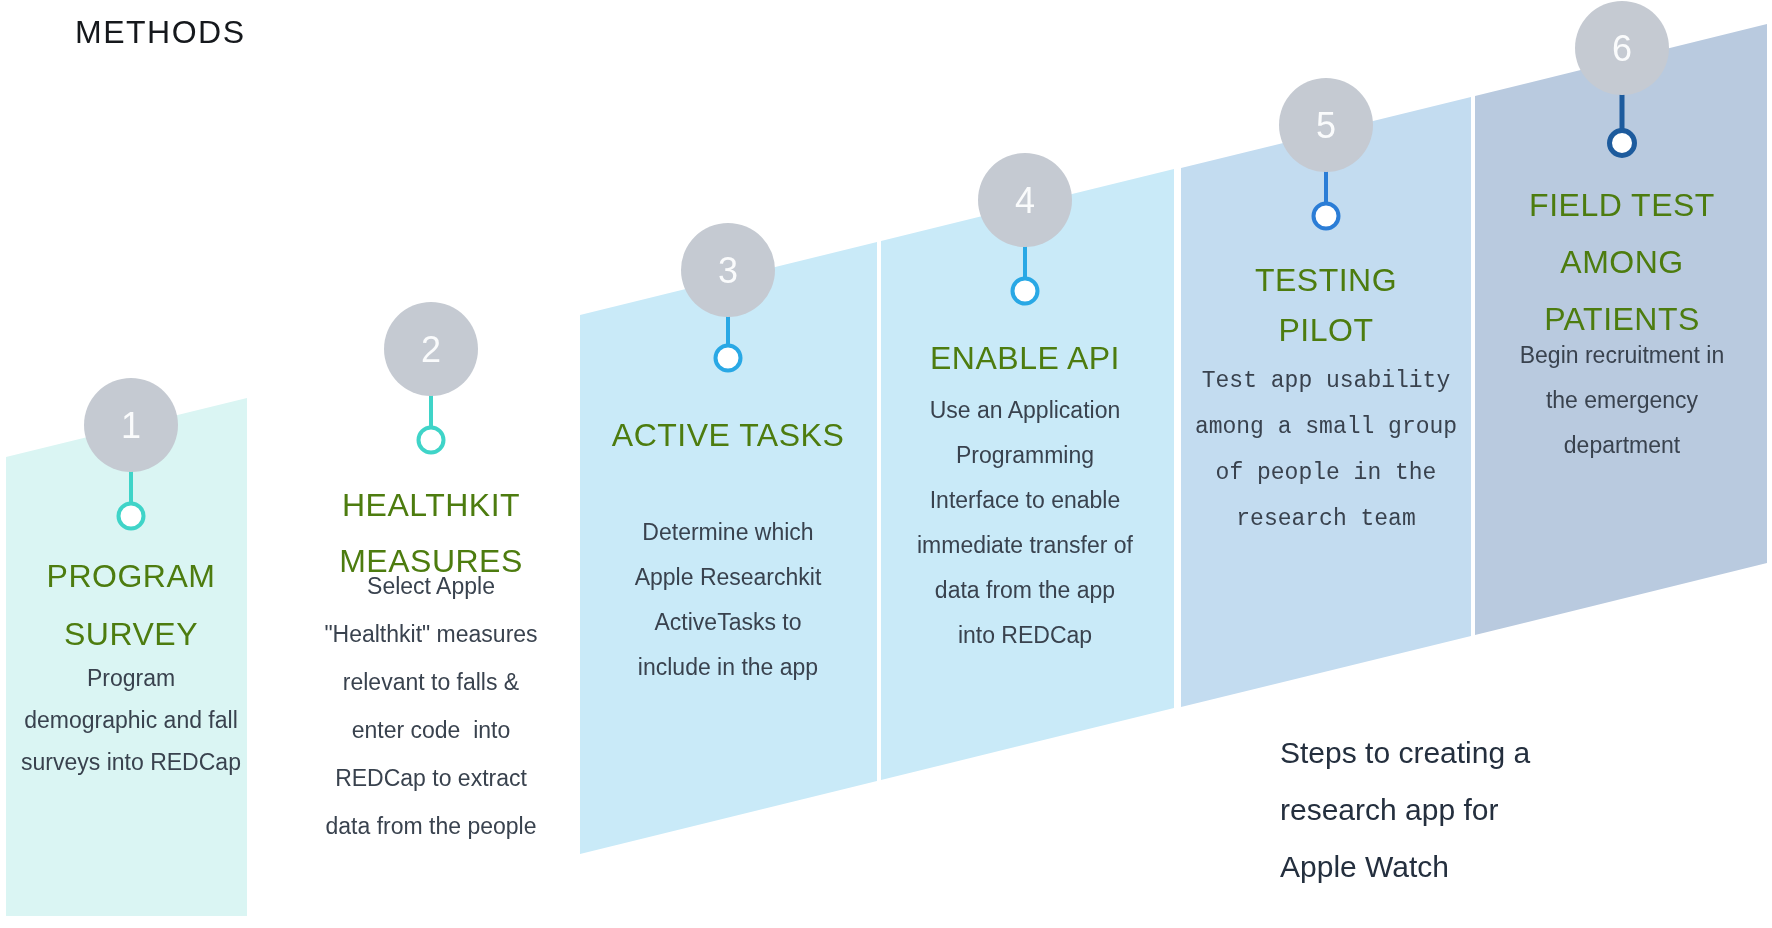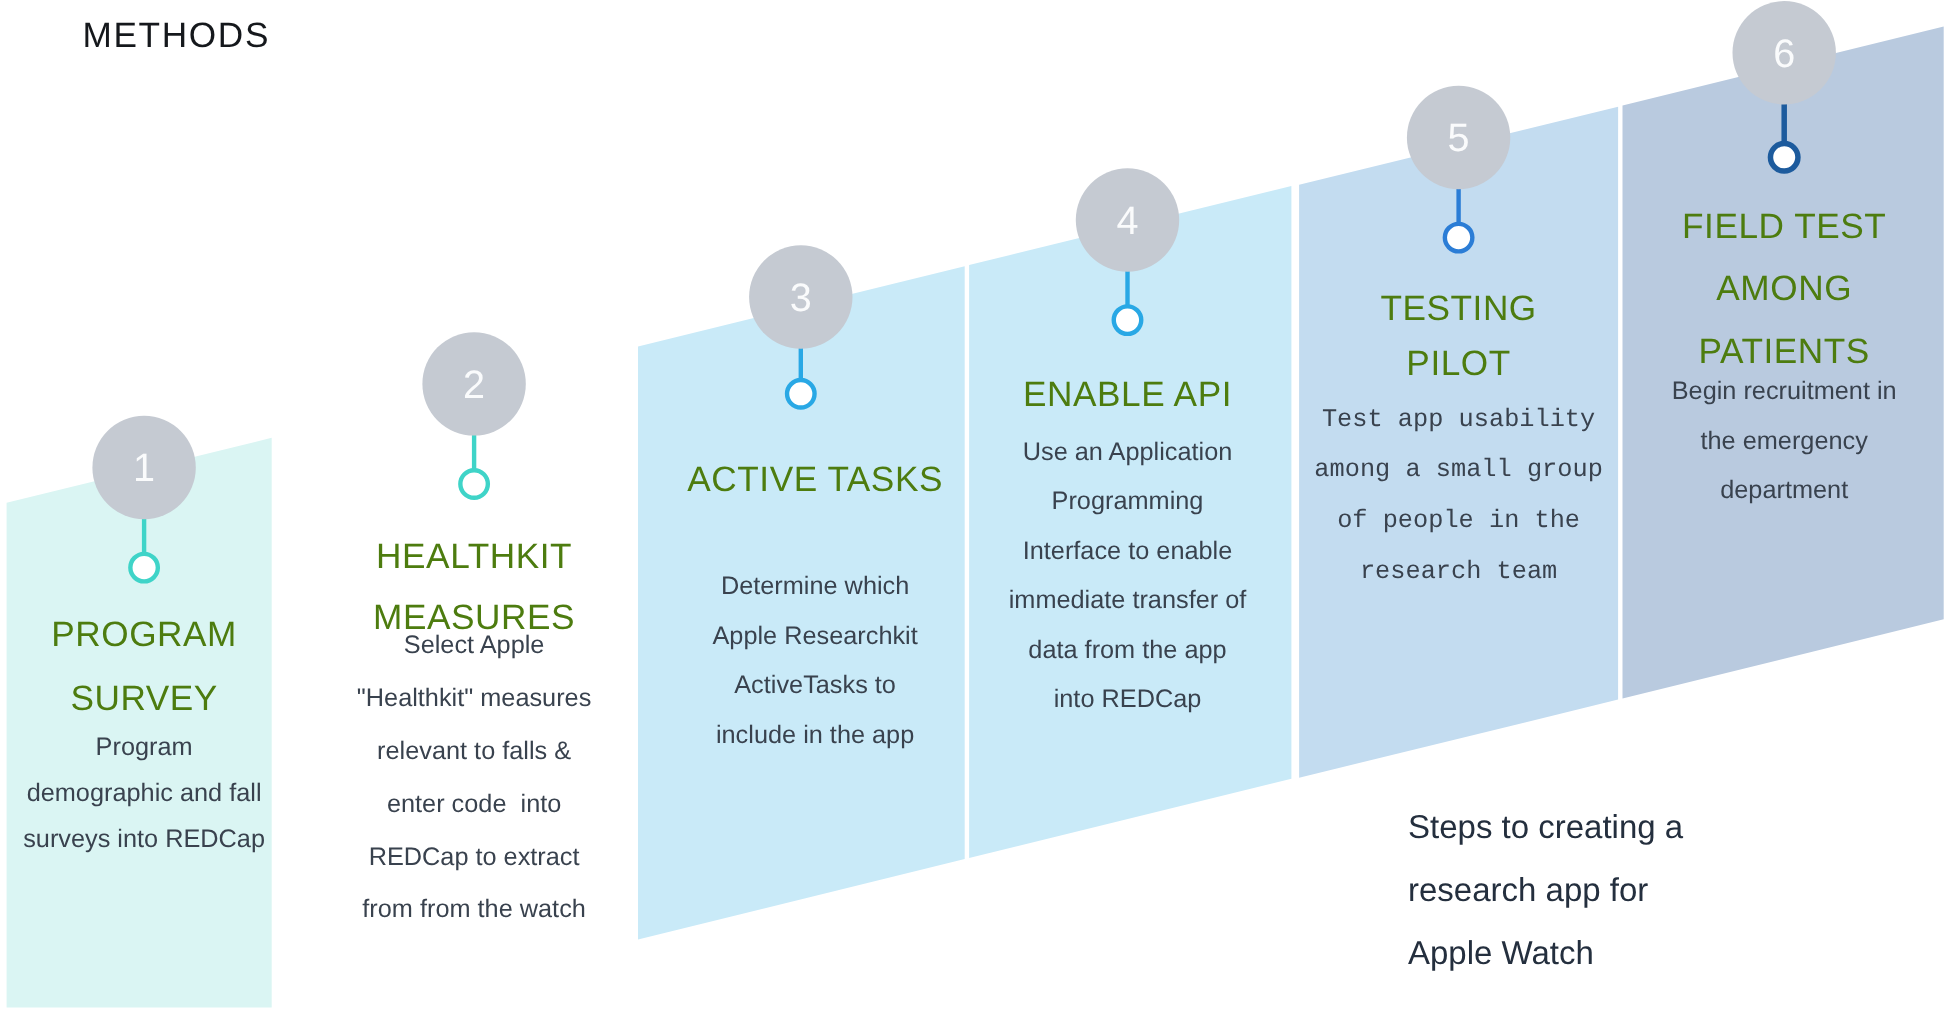--- a/index.html
+++ b/index.html
@@ -85,25 +85,25 @@
     <div class="head lh56" style="top:477px">
       <div class="hline">HEALTHKIT</div>
       <div class="hline">MEASURES</div>
     </div>
     <div class="body lh48" style="top:562px">
       <div class="bline">Select Apple</div>
       <div class="bline">"Healthkit" measures</div>
       <div class="bline">relevant to falls &amp;</div>
       <div class="bline">enter code  into</div>
       <div class="bline">REDCap to extract</div>
-      <div class="bline">from from the watch</div>
+      <div class="bline">data from the people</div>
     </div>
   </div>
 
-  <div class="col" style="left:601px">
+  <div class="col" style="left:588px">
     <div class="head lh56" style="top:407px">
       <div class="hline">ACTIVE TASKS</div>
     </div>
     <div class="body lh45" style="top:510px">
       <div class="bline">Determine which</div>
       <div class="bline">Apple Researchkit</div>
       <div class="bline">ActiveTasks to</div>
       <div class="bline">include in the app</div>
     </div>
   </div>

